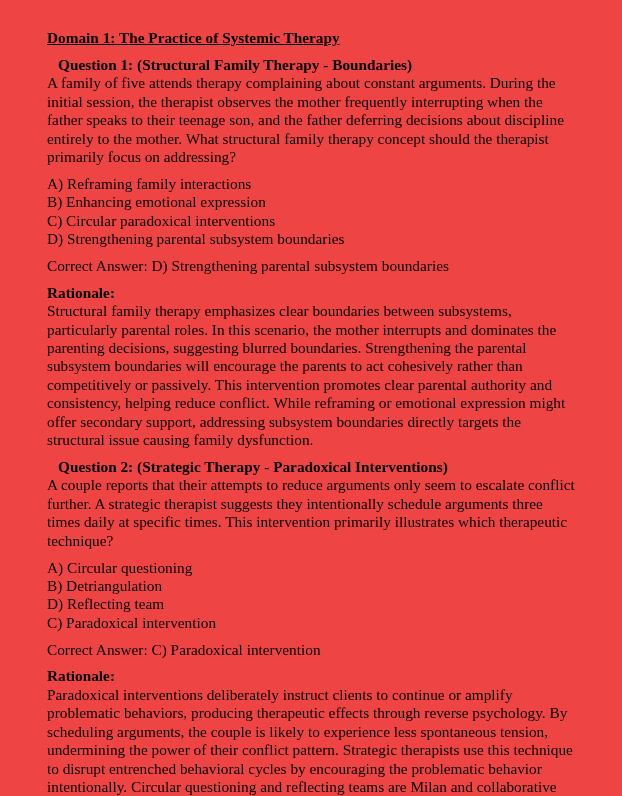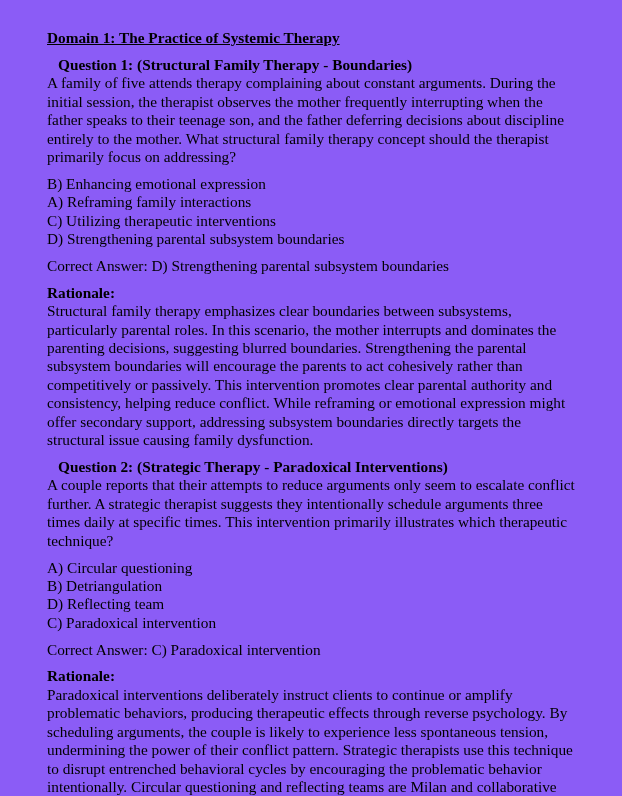--- a/index.html
+++ b/index.html
@@ -4,21 +4,21 @@
 <style>
   * { margin: 0; padding: 0; box-sizing: border-box; }
   html, body {
     width: 622px;
     height: 796px;
     background: #ffffff;
   }
   .page {
     width: 622px;
     height: 796px;
-    background: #8b5cf6;
+    background: #ef4444;
     padding: 29px 44px 0 47px;
     overflow: hidden;
     font-family: "Liberation Serif", "DejaVu Serif", serif;
     font-size: 15.3px;
     line-height: 18.45px;
     color: #000000;
     -webkit-font-smoothing: antialiased;
   }
   .blk { margin-bottom: 8.3px; }
   .doc-title {
@@ -48,23 +48,23 @@
 
   <div class="doc-title blk">Domain 1: The Practice of Systemic Therapy</div>
 
   <section>
     <div class="blk">
       <div class="q-heading">Question 1: (Structural Family Therapy - Boundaries)</div>
       <div class="q-body">A family of five attends therapy complaining about constant arguments. During the initial session, the therapist observes the mother frequently interrupting when the father speaks to their teenage son, and the father deferring decisions about discipline entirely to the mother. What structural family therapy concept should the therapist primarily focus on addressing?</div>
     </div>
 
     <div class="options blk">
+      <div>A) Reframing family interactions</div>
       <div>B) Enhancing emotional expression</div>
-      <div>A) Reframing family interactions</div>
-      <div>C) Utilizing therapeutic interventions</div>
+      <div>C) Circular paradoxical interventions</div>
       <div>D) Strengthening parental subsystem boundaries</div>
     </div>
 
     <div class="answer blk">Correct Answer: D) Strengthening parental subsystem boundaries</div>
 
     <div class="blk">
       <div class="r-label">Rationale:</div>
       <div class="rationale">Structural family therapy emphasizes clear boundaries between subsystems, particularly parental roles. In this scenario, the mother interrupts and dominates the parenting decisions, suggesting blurred boundaries. Strengthening the parental subsystem boundaries will encourage the parents to act cohesively rather than competitively or passively. This intervention promotes clear parental authority and consistency, helping reduce conflict. While reframing or emotional expression might offer secondary support, addressing subsystem boundaries directly targets the structural issue causing family dysfunction.</div>
     </div>
   </section>

